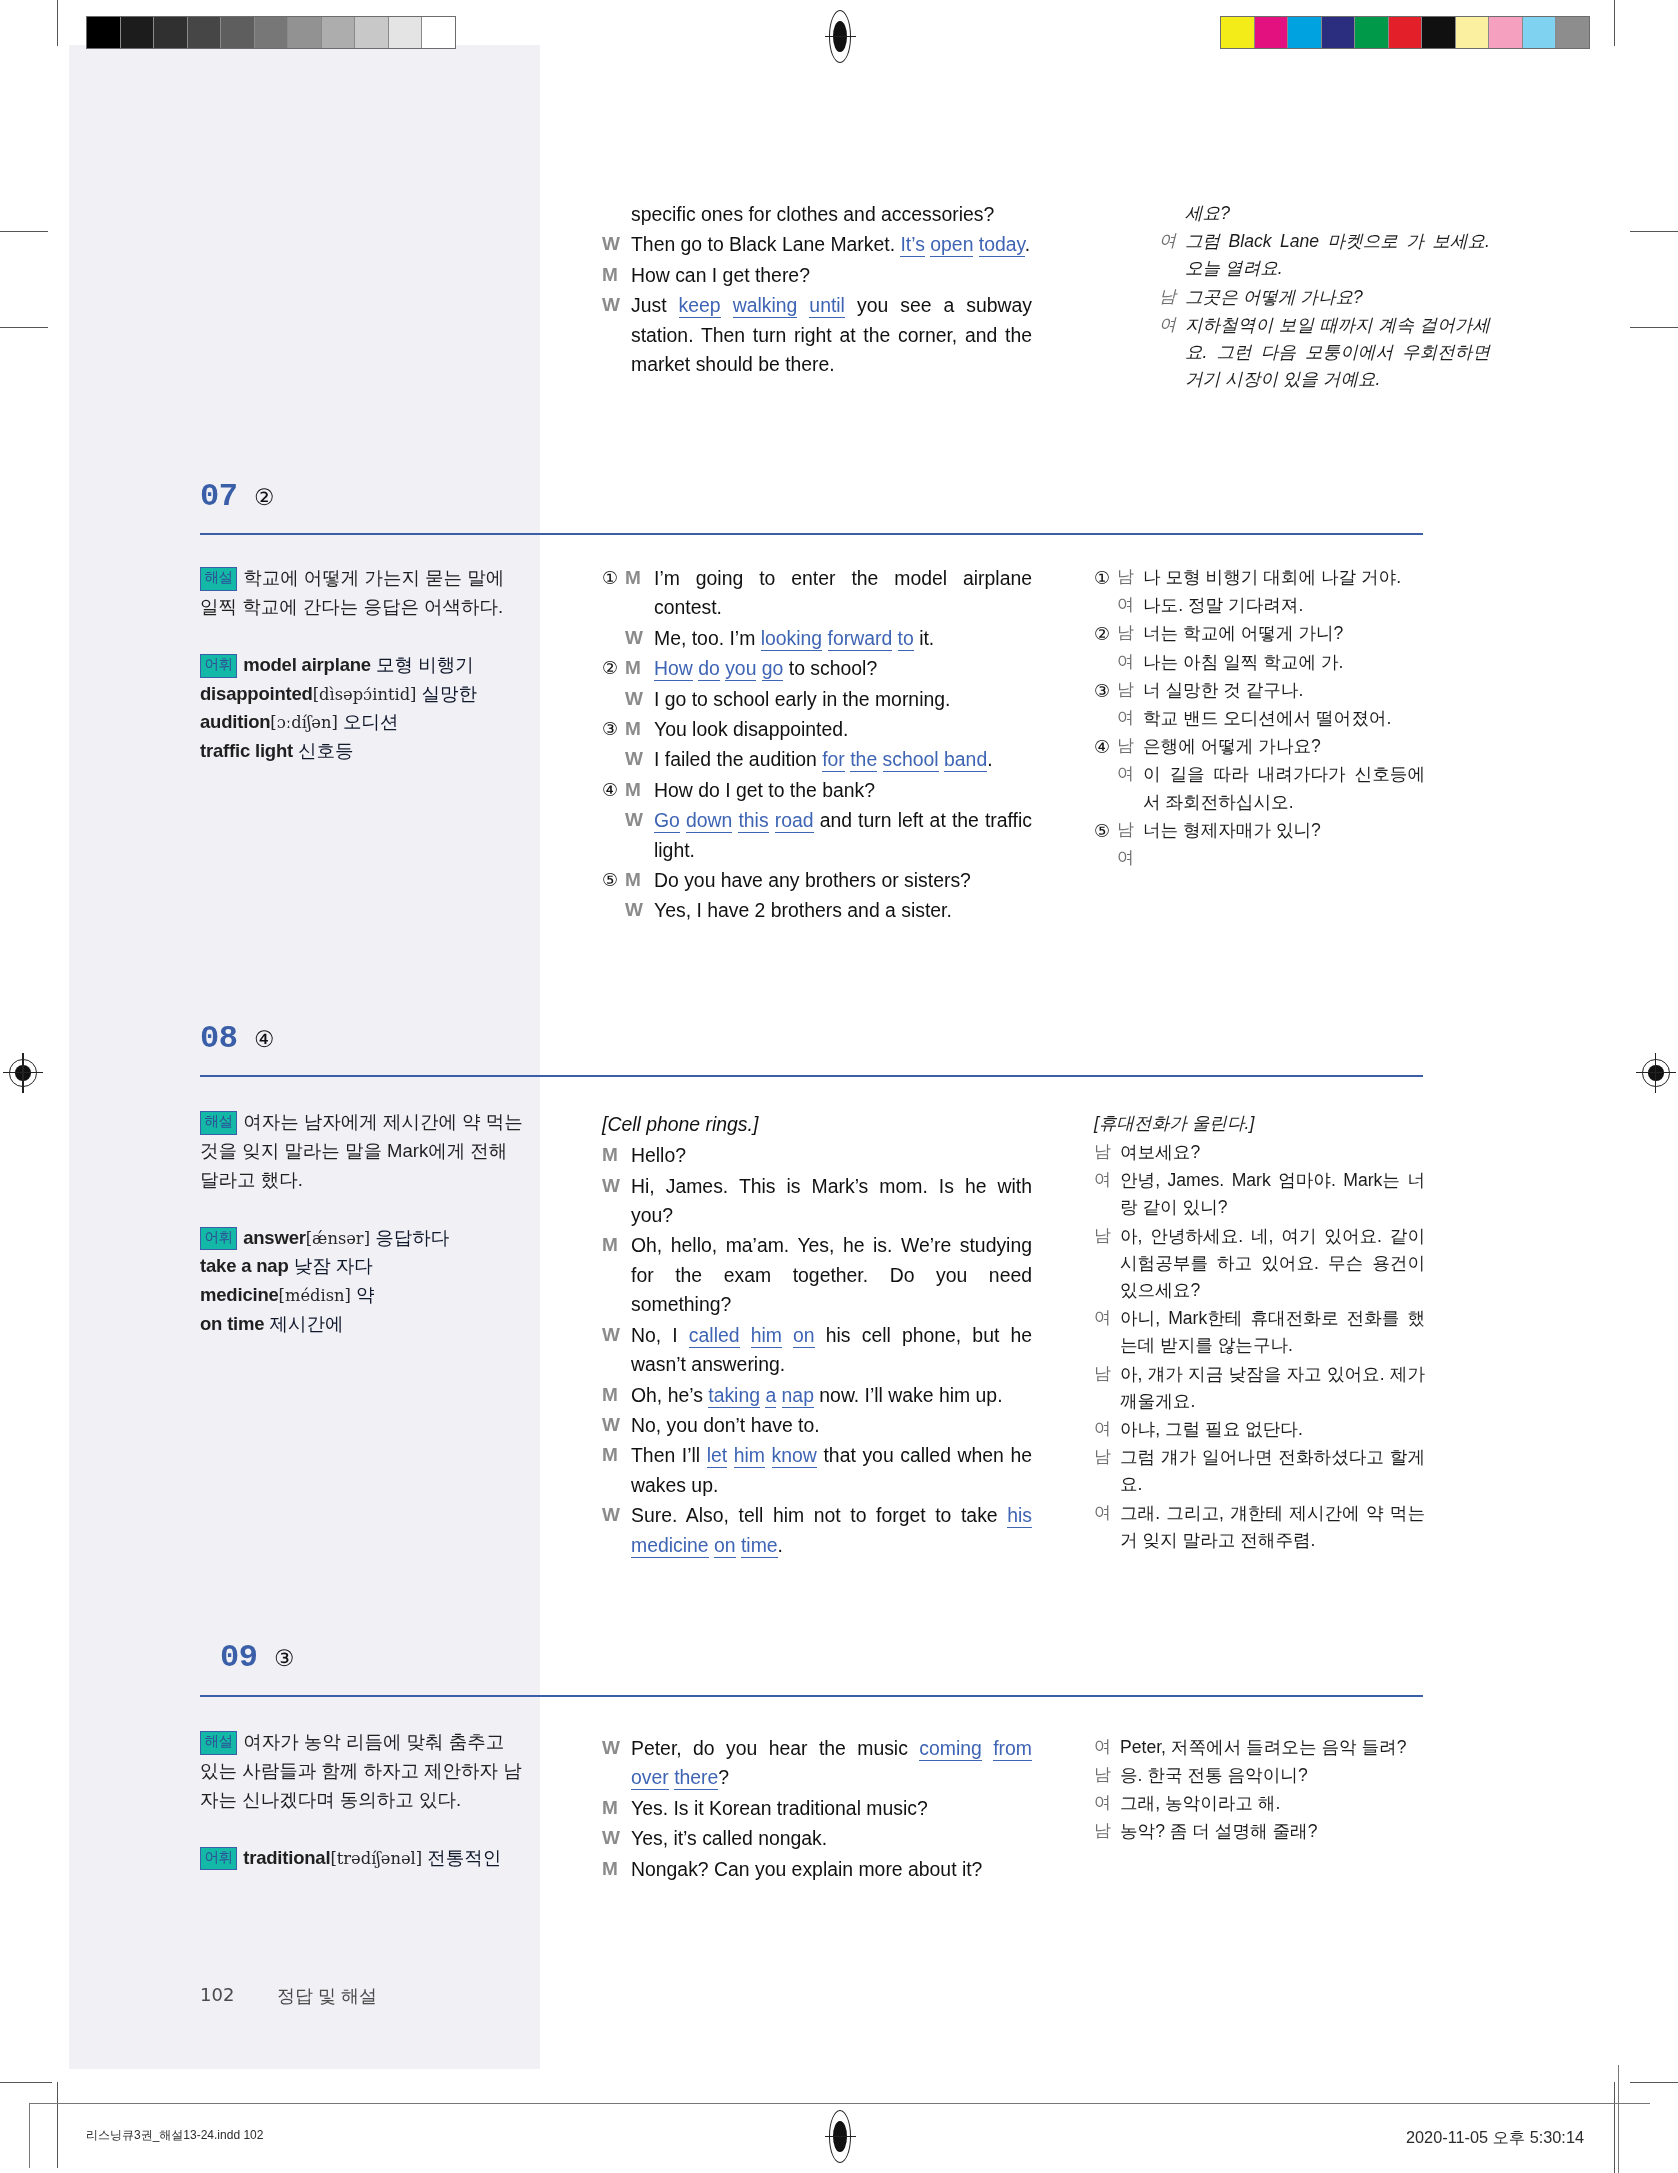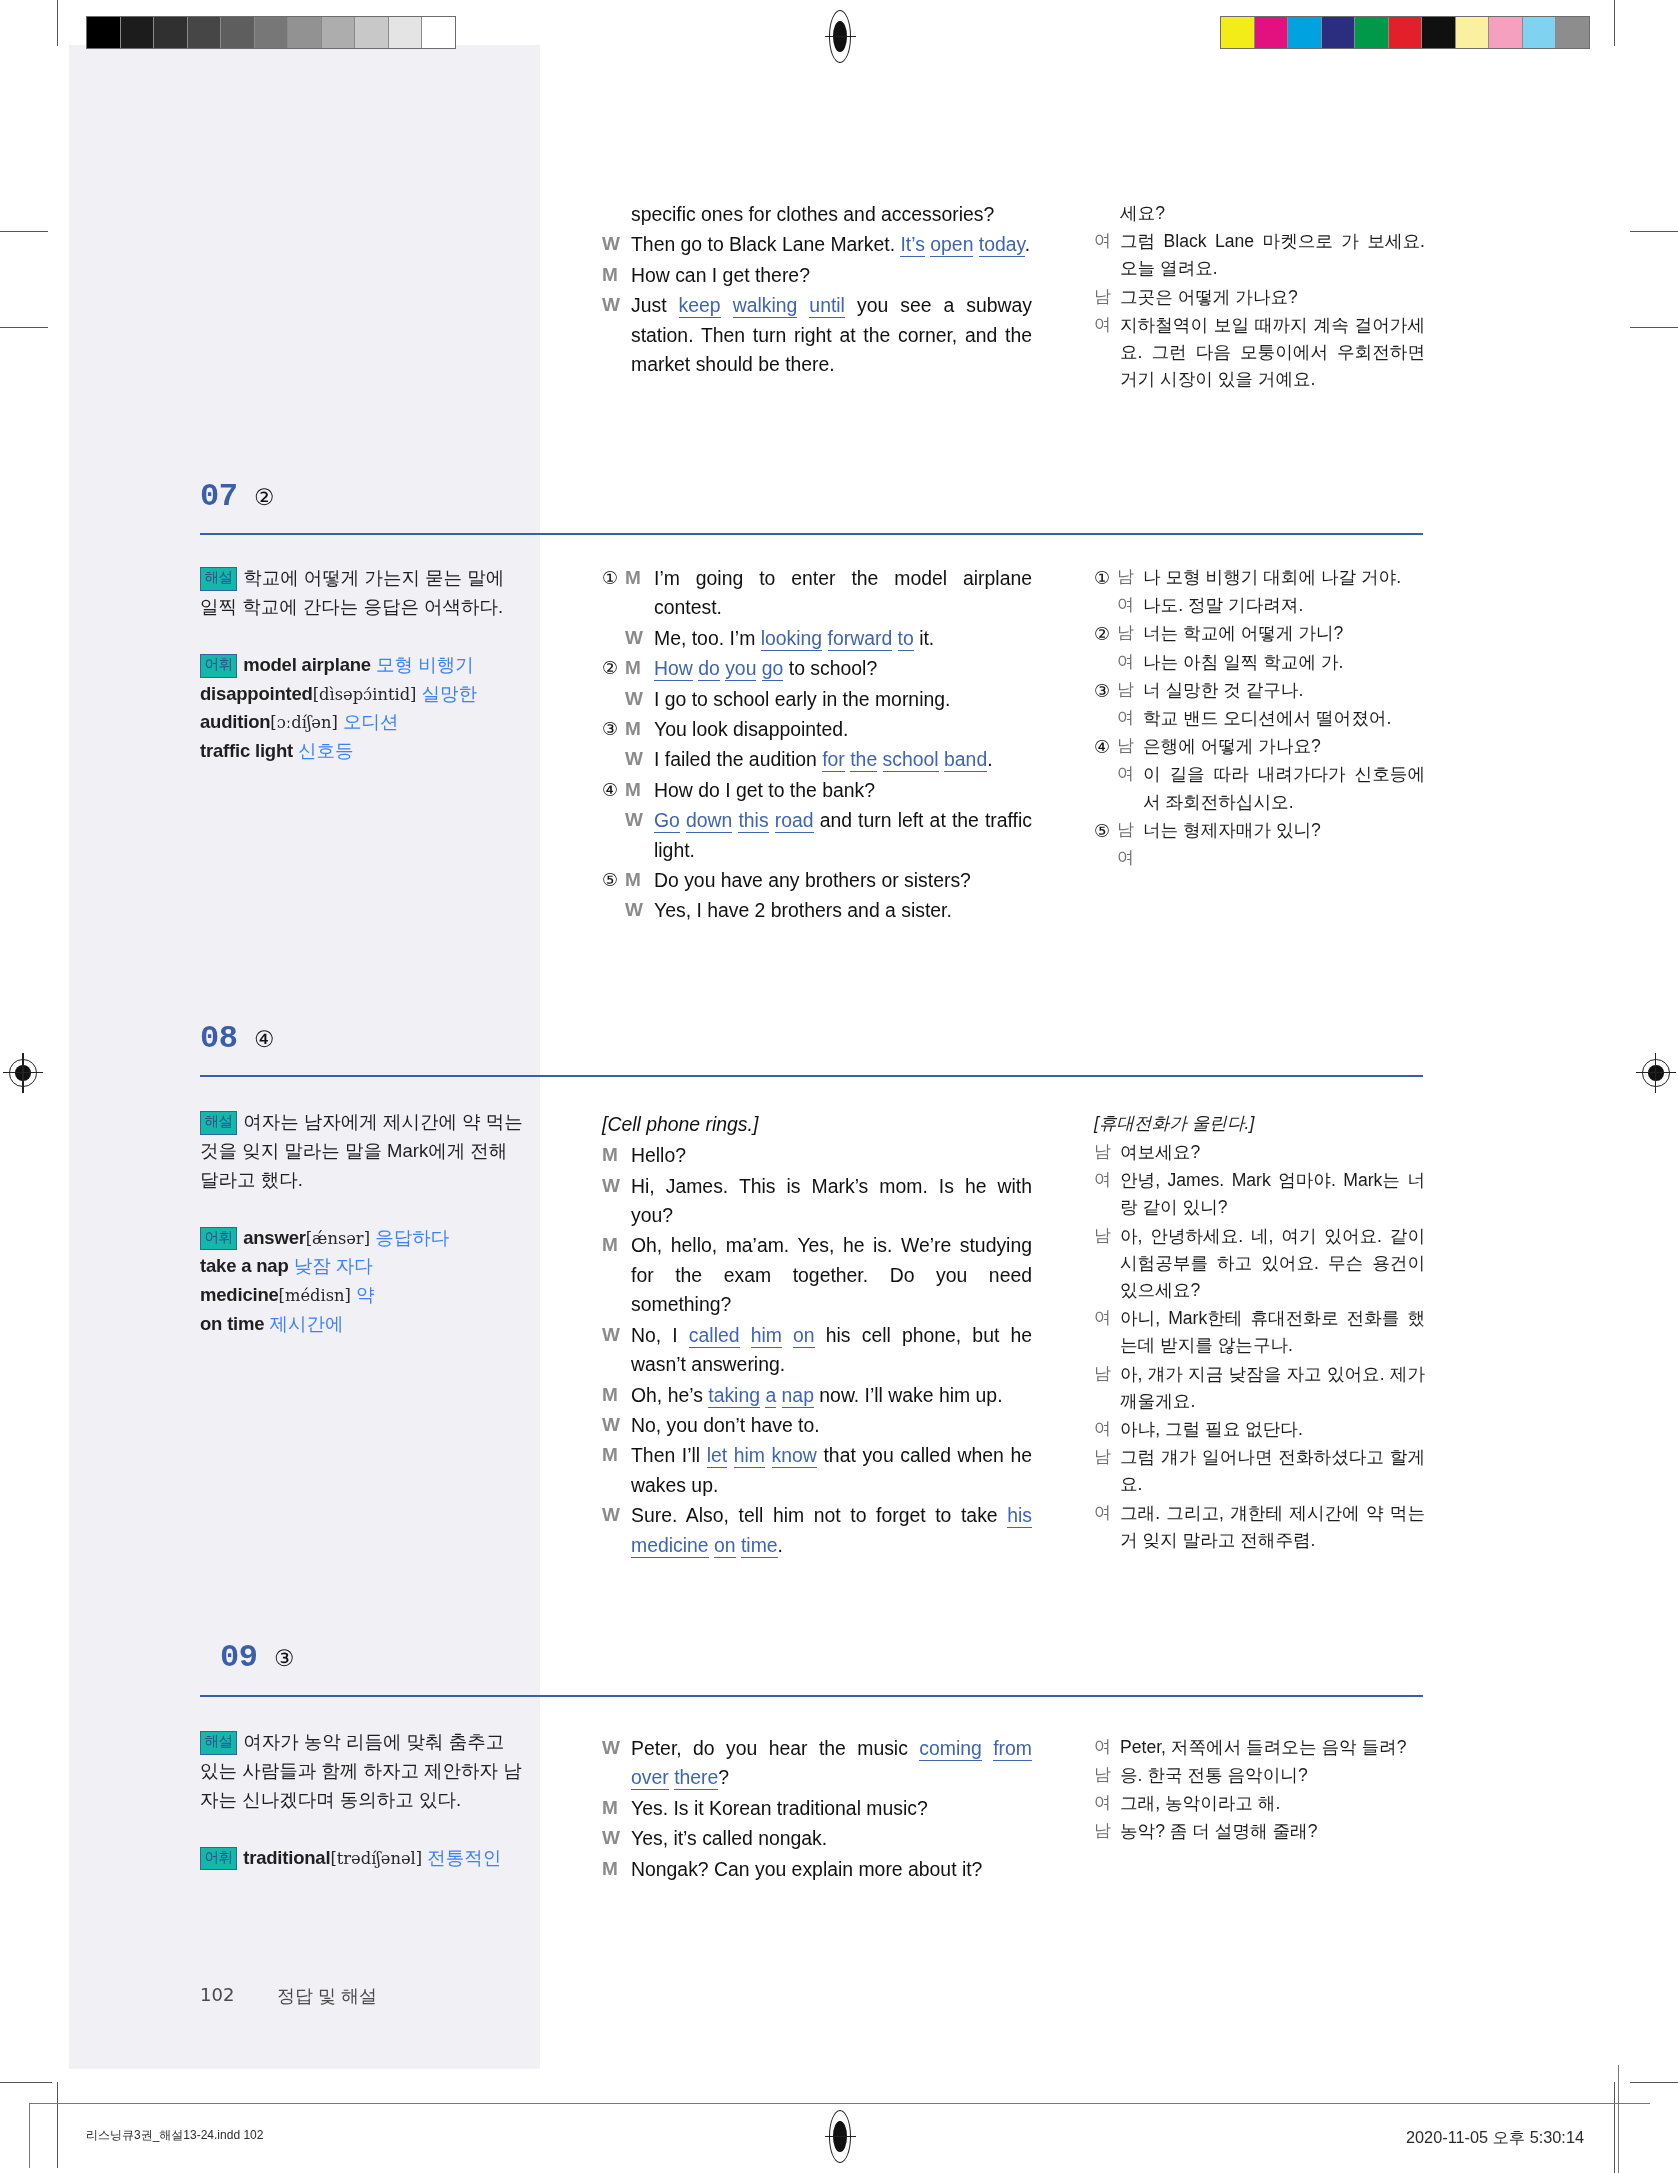--- a/index.html
+++ b/index.html
@@ -68,21 +68,21 @@
   .note{position:absolute;width:324px;font-size:18.5px;line-height:1.56;color:#1f1f1f;}
   .tag{
     display:inline-block;border:1.2px solid #3a5fa8;color:#2e4f96;
     font-size:14.6px;line-height:1;padding:3px 3.4px 3.9px 3.4px;margin-right:6px;
     vertical-align:1.7px;background:#14b8a6;letter-spacing:-0.4px;
     font-family:Liberation Mono, monospace;
   }
   .voc{margin-top:29px;}
   .voc .en{font-weight:bold;letter-spacing:-0.2px;}
   .ipa{font-family:"DejaVu Serif",serif;font-size:16.3px;color:#262626;}
-  .kr{color:#3b82f6;}
+  .kr{color:#0f172a;}
 
   
   .script{position:absolute;width:430px;font-size:19.4px;line-height:1.52;color:#111;}
   .trans{position:absolute;width:331px;font-size:17.6px;line-height:1.55;color:#1c1c1c;}
 
   .ln{display:flex;align-items:flex-start;margin-bottom:0.9px;}
   .num{width:23px;flex:none;font-size:18px;line-height:1.52;color:#111;
        font-family:"DejaVu Sans",sans-serif;}
   .spk{width:29px;flex:none;font-weight:bold;color:#8b8b8b;font-size:19px;line-height:1.52;}
   .spk.kr-spk{width:26px;font-weight:normal;color:#6e6e6e;font-size:17px;}
@@ -183,21 +183,21 @@
       </div>
       <div class="ln">
         <div class="spk">M</div>
         <div class="txt">How can I get there?</div>
       </div>
       <div class="ln">
         <div class="spk">W</div>
         <div class="txt">Just <u class="key">keep</u> <u class="key">walking</u> <u class="key">until</u> you see a subway station. Then turn right at the corner, and the market should be there.</div>
       </div>
     </div>
-  <div class="trans" style="left:1094px;top:200px;" id="carry-trans">
+  <div class="trans" style="left:1159px;top:200px;font-style:italic;" id="carry-trans">
       <div class="ln">
         <div class="spk kr-spk"></div>
         <div class="txt">세요?</div>
       </div>
       <div class="ln">
         <div class="spk kr-spk">여</div>
         <div class="txt">그럼 Black Lane 마켓으로 가 보세요. 오늘 열려요.</div>
       </div>
       <div class="ln">
         <div class="spk kr-spk">남</div>

